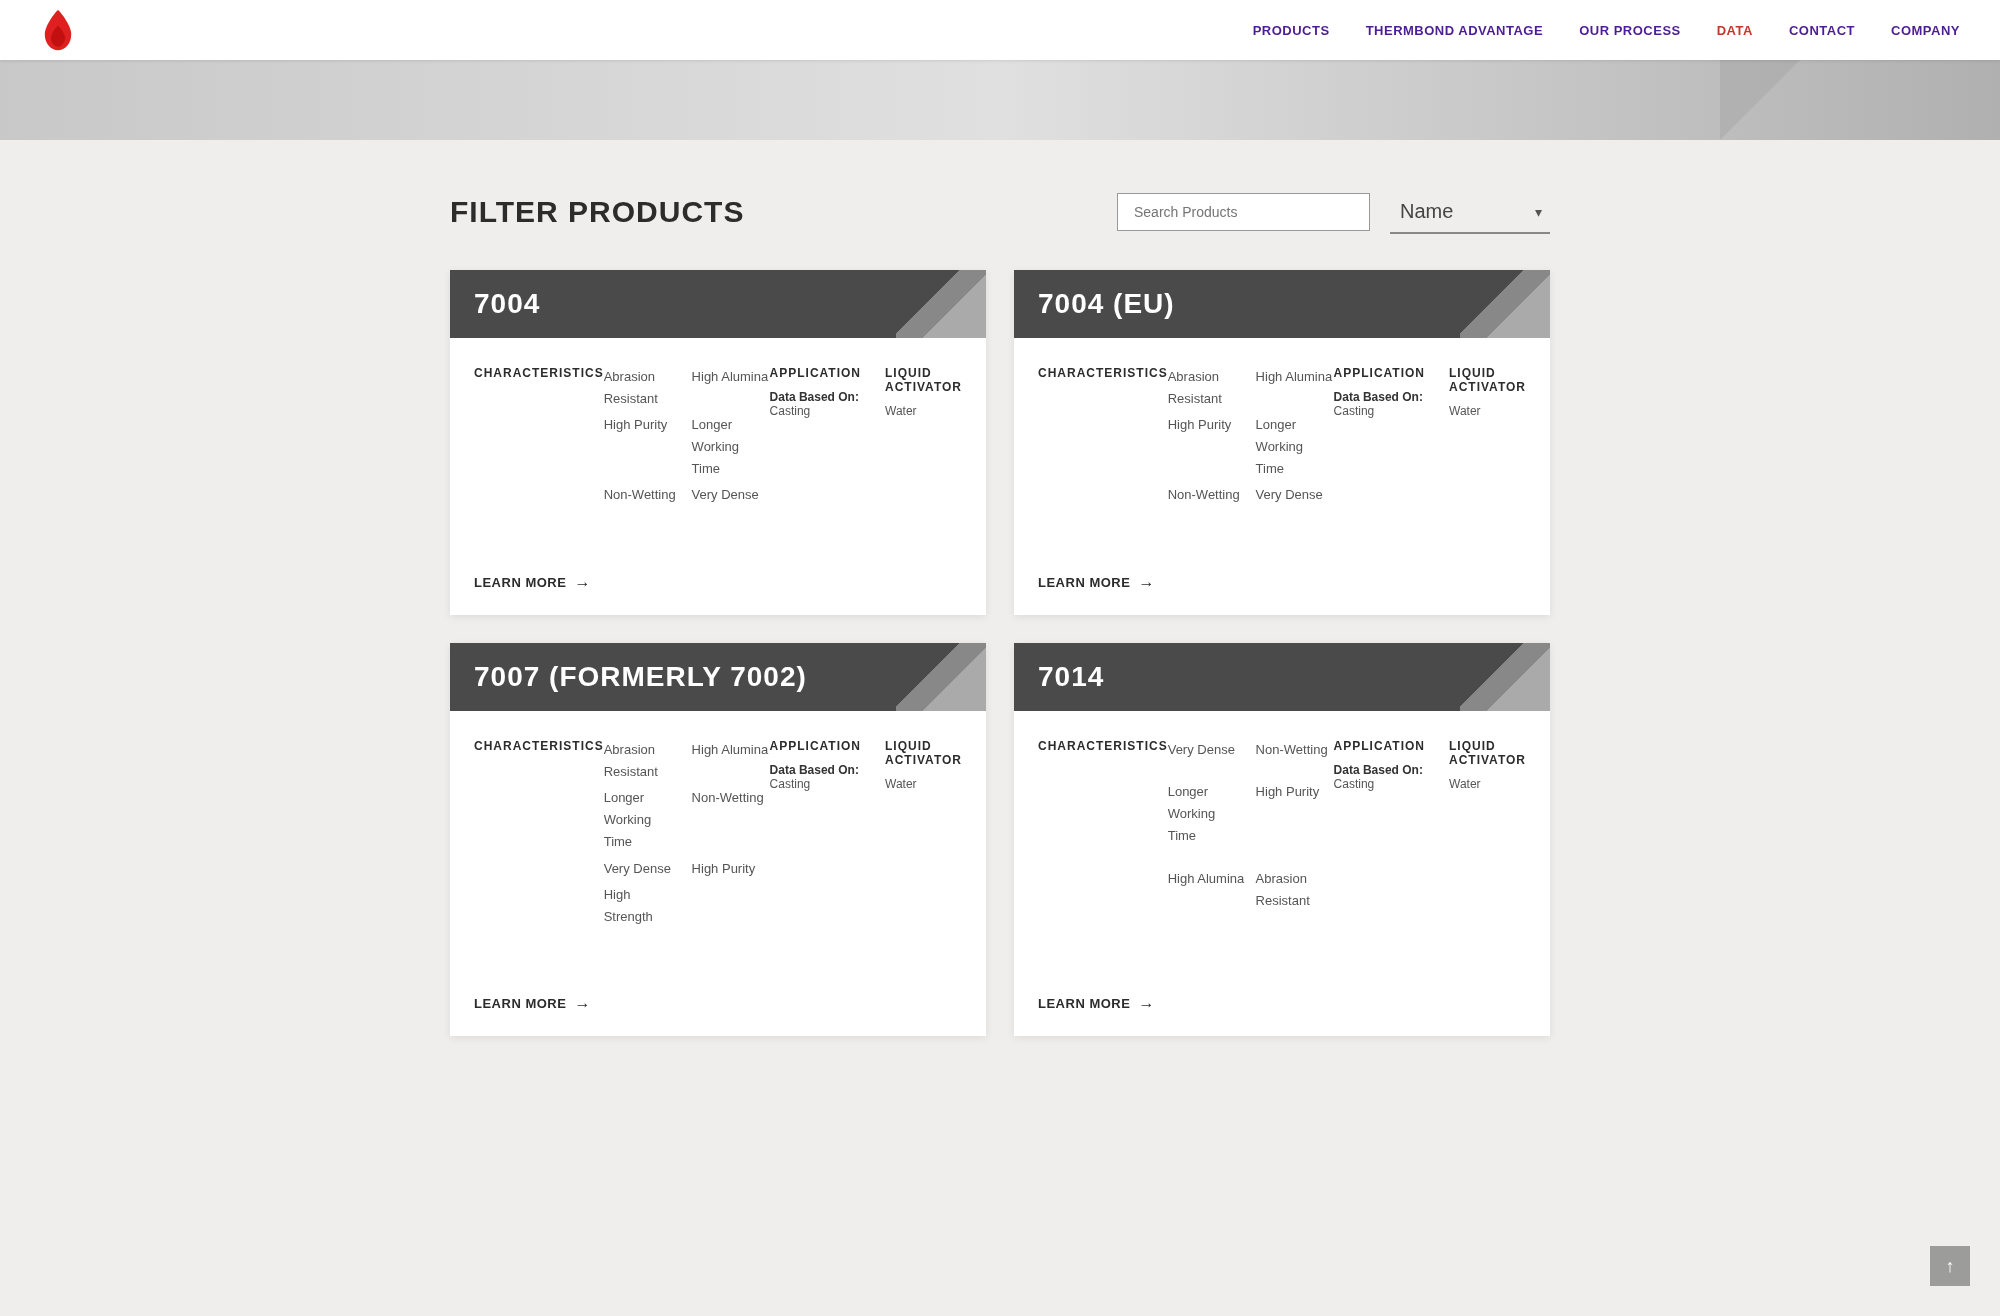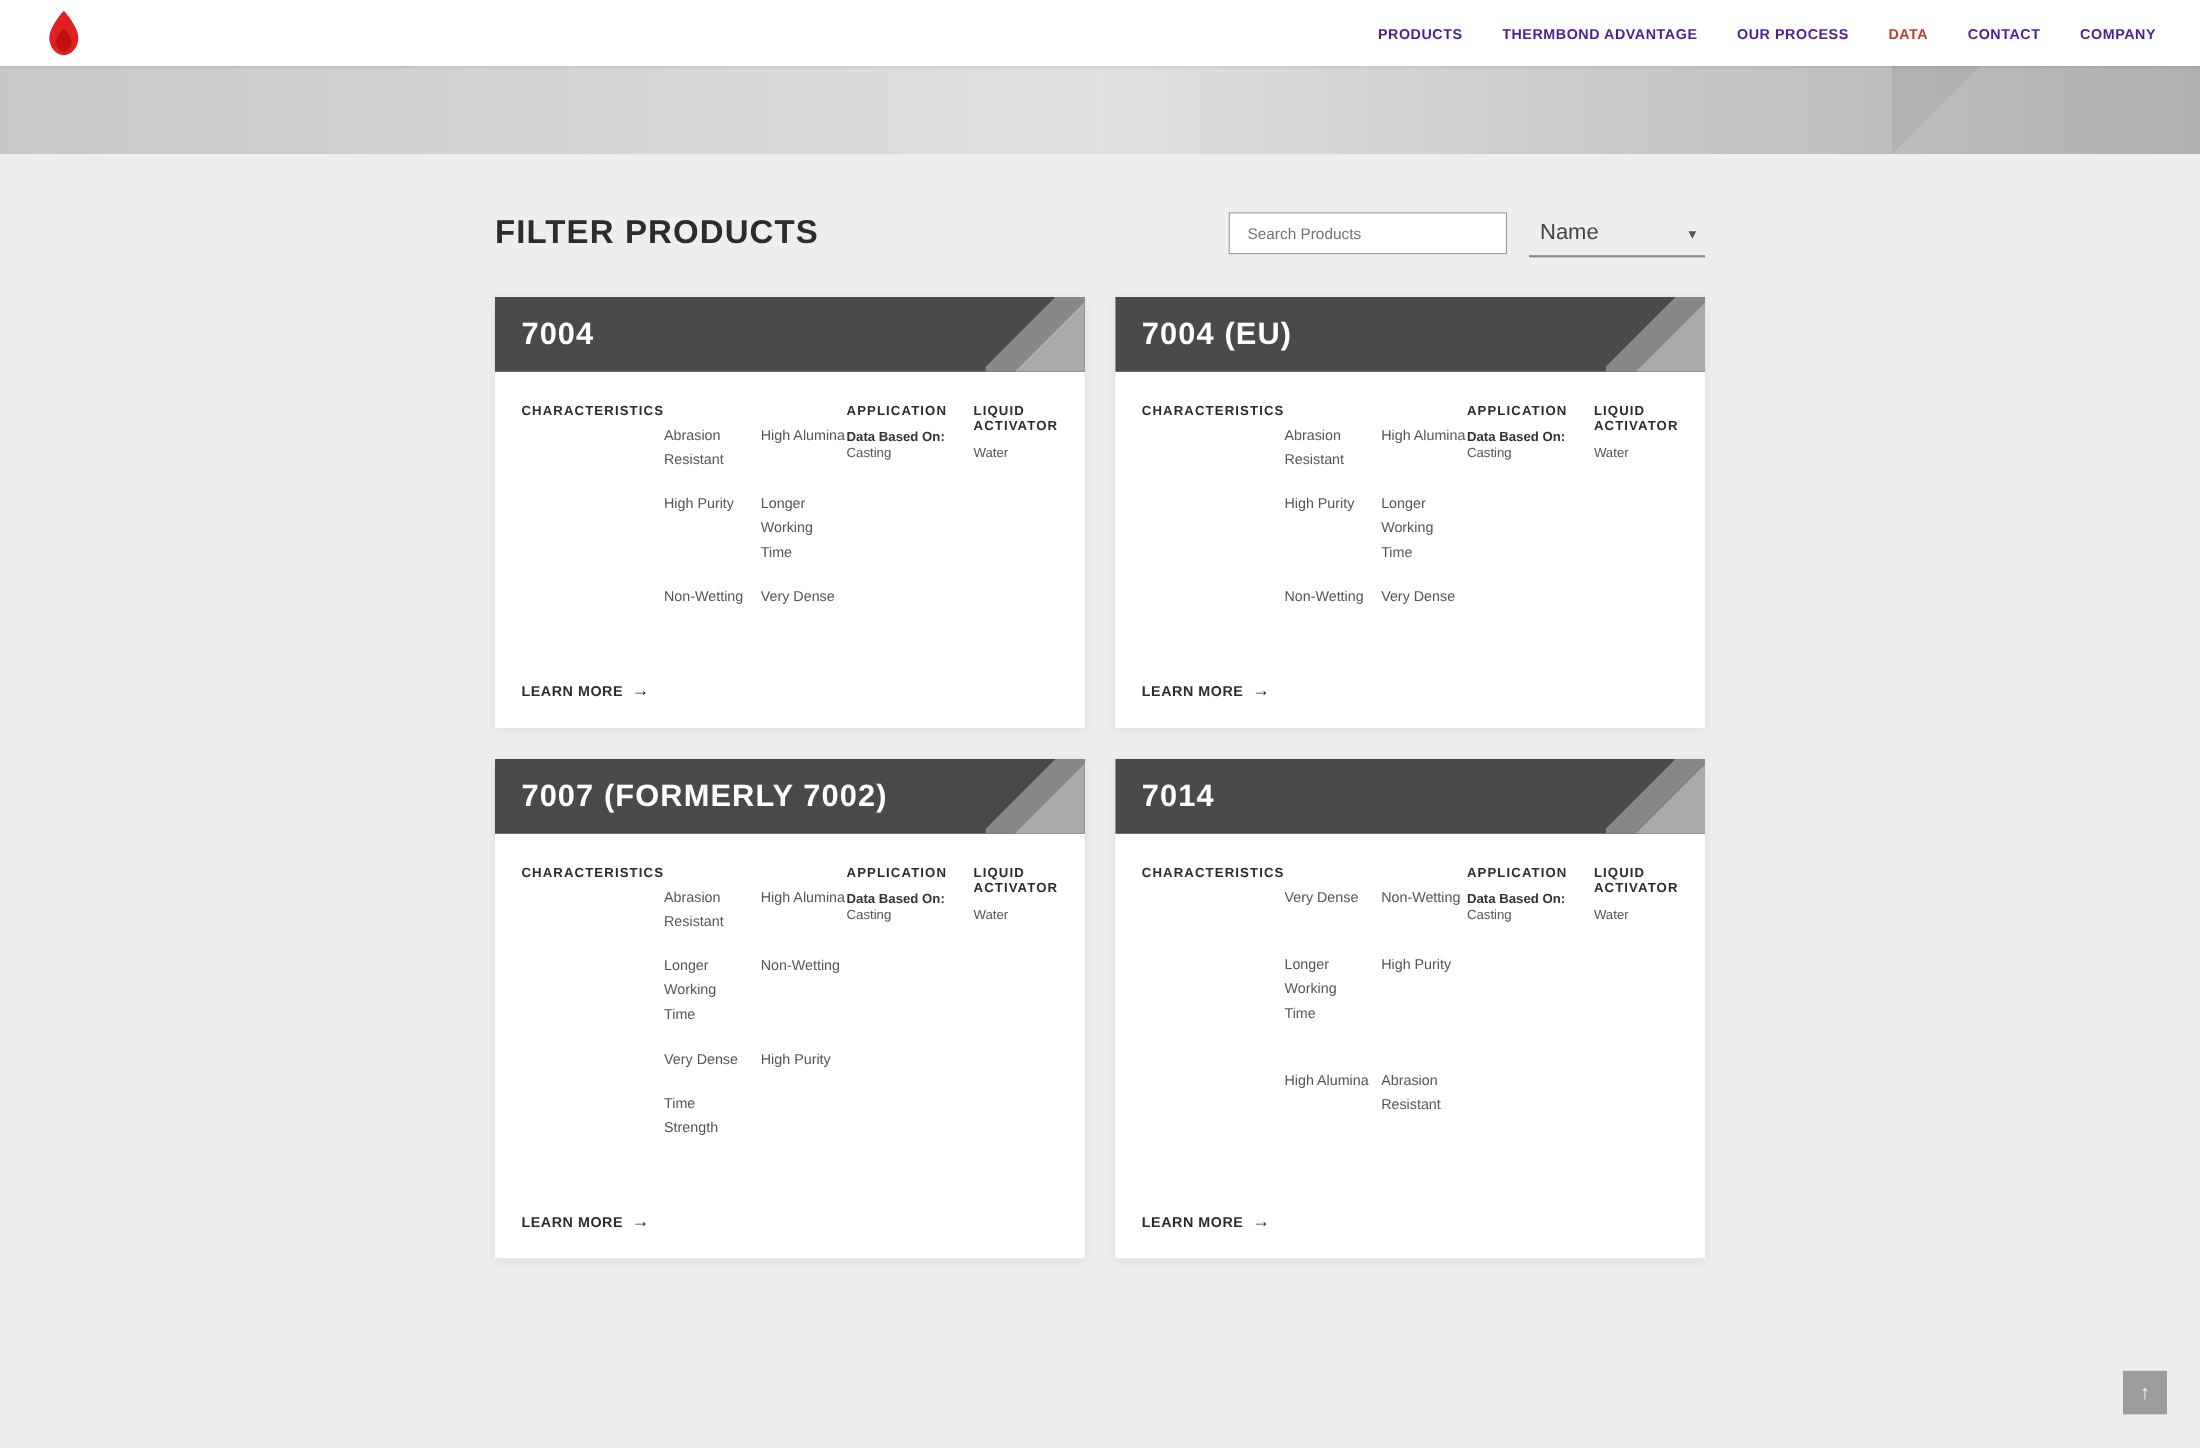--- a/index.html
+++ b/index.html
@@ -176,23 +176,22 @@
       font-size: 12px;
       font-weight: 800;
       color: #2c2c2c;
       letter-spacing: 1px;
       text-transform: uppercase;
       margin-bottom: 10px;
     }
     .characteristics-grid {
       display: grid;
       grid-template-columns: 1fr 1fr;
-      gap: 18px 10px;
+      gap: 4px 10px;
       margin-bottom: 22px;
-      margin-top: 19px;
     }
     .char-item {
       font-size: 13px;
       color: #555;
       line-height: 1.7;
     }
     .app-activator-row {
       display: grid;
       grid-template-columns: 1fr 1fr;
       gap: 24px;
@@ -345,21 +344,21 @@
         </div>
         <div class="card-body">
           <div class="section-label">CHARACTERISTICS</div>
           <div class="characteristics-grid">
             <div class="char-item">Abrasion Resistant</div>
             <div class="char-item">High Alumina</div>
             <div class="char-item">Longer Working Time</div>
             <div class="char-item">Non-Wetting</div>
             <div class="char-item">Very Dense</div>
             <div class="char-item">High Purity</div>
-            <div class="char-item">Time Strength</div>
+            <div class="char-item">High Strength</div>
             <div class="char-item"></div>
           </div>
           <div class="app-activator-row">
             <div class="app-section">
               <div class="section-label">APPLICATION</div>
               <div class="app-value"><span>Data Based On:</span> Casting</div>
             </div>
             <div class="app-section">
               <div class="section-label">LIQUID ACTIVATOR</div>
               <div class="app-value">Water</div>

